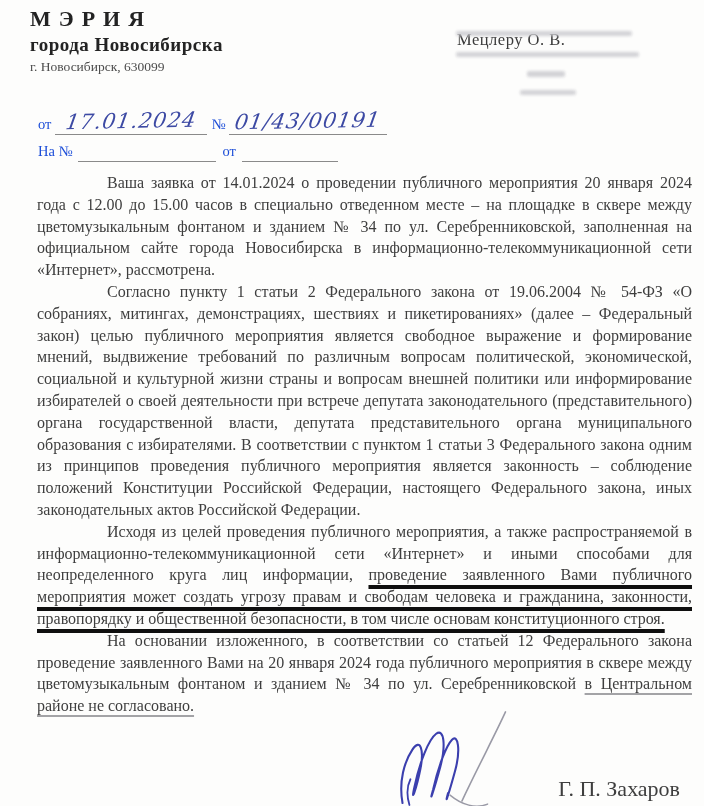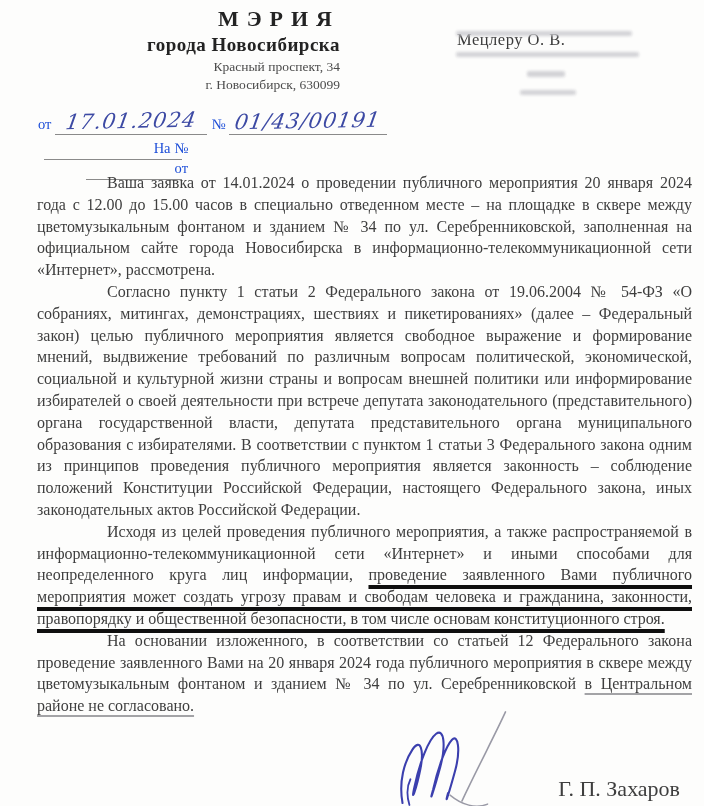--- a/index.html
+++ b/index.html
@@ -9,21 +9,21 @@
     overflow: hidden;
     font-family: "Liberation Serif", serif;
     color: #3f3f3f;
     position: relative;
   }
   .page { position: absolute; inset: 0; }
 
   
   .letterhead {
     position: absolute; left: 30px; top: 6px; width: 310px;
-    text-align: right;
+    text-align: left;
   }
   .org1 {
     font-size: 22px; font-weight: bold; color: #232323;
     letter-spacing: 8px; line-height: 26px; margin: 0;
   }
   .org2 {
     font-size: 19px; font-weight: bold; color: #232323;
     letter-spacing: 0.5px; line-height: 26px; margin: 0;
   }
   .addr { font-size: 13.5px; color: #4c4c4c; line-height: 16.5px; margin-top: 1px; }
@@ -40,21 +40,21 @@
   }
   .hw {
     display: inline-block;
     font-family: "DejaVu Serif", serif; font-style: italic;
     font-size: 21px; color: #3d4aa4; letter-spacing: 1px;
     transform: skewX(-10deg) rotate(-1deg);
     white-space: nowrap;
   }
   .refline2 {
     position: absolute; left: 38px; top: 140px; height: 22px;
-    display: flex; align-items: flex-end; white-space: nowrap; flex-direction: column;
+    display: flex; align-items: flex-end; white-space: nowrap;
   }
   .blank {
     display: inline-block; border-bottom: 1.5px solid #8a8a8a;
     height: 15px; margin: 0 6px;
   }
   .blank.b1 { width: 138px; }
   .blank.b2 { width: 96px; }
 
   
   .recipient {
@@ -106,21 +106,20 @@
   }
 </style>
 </head>
 <body>
 
 <div class="page">
 
   <div class="letterhead">
     <div class="org1">МЭРИЯ</div>
     <div class="org2">города Новосибирска</div>
-    <div class="addr">Красный проспект, 34</div>
     <div class="addr">г. Новосибирск, 630099</div>
   </div>
 
   <div class="refline">
     <span class="lbl">от</span>
     <span class="fill"><i class="hw">17.01.2024</i></span>
     <span class="lbl">№</span>
     <span class="fill"><i class="hw">01/43/00191</i></span>
   </div>
 

